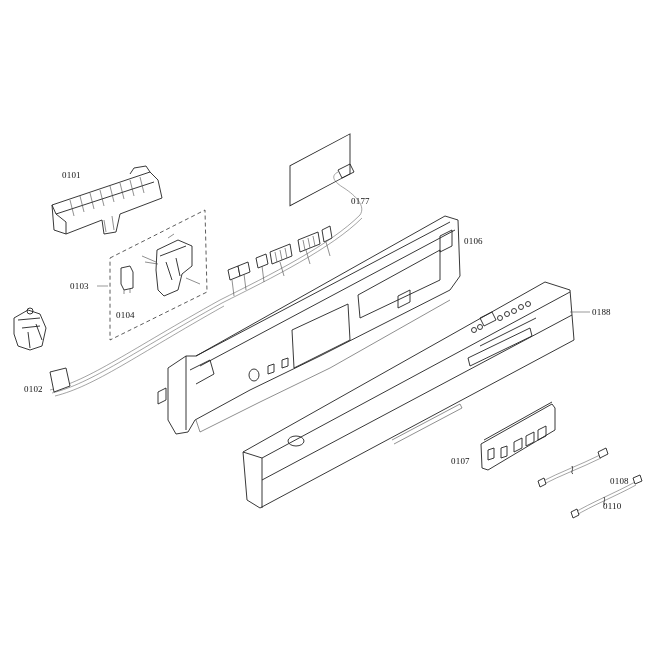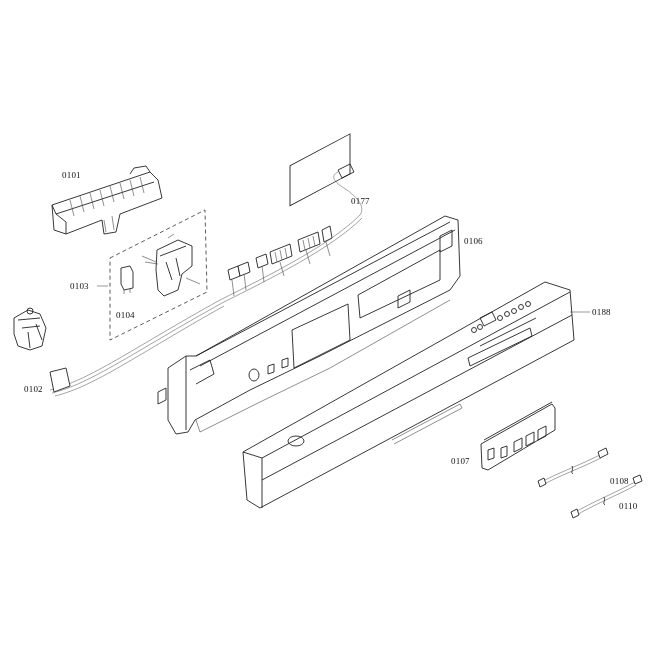--- a/index.html
+++ b/index.html
@@ -135,13 +135,13 @@
 
 <span class="part-label" style="left:62px; top:170px;">0101</span>
 <span class="part-label" style="left:24px; top:352px;margin-top:32px;">0102</span>
 <span class="part-label" style="left:70px; top:281px;">0103</span>
 <span class="part-label" style="left:116px; top:294px;margin-top:16px;">0104</span>
 <span class="part-label" style="left:351px; top:196px;">0177</span>
 <span class="part-label" style="left:464px; top:236px;">0106</span>
 <span class="part-label" style="left:451px; top:456px;">0107</span>
 <span class="part-label" style="left:570px; top:476px;margin-left:40px;">0108</span>
 <span class="part-label" style="left:592px; top:307px;">0188</span>
-<span class="part-label" style="left:603px; top:501px;margin-left:16px;">0110</span>
+<span class="part-label" style="left:603px; top:501px;">0110</span>
 
 </body></html>

